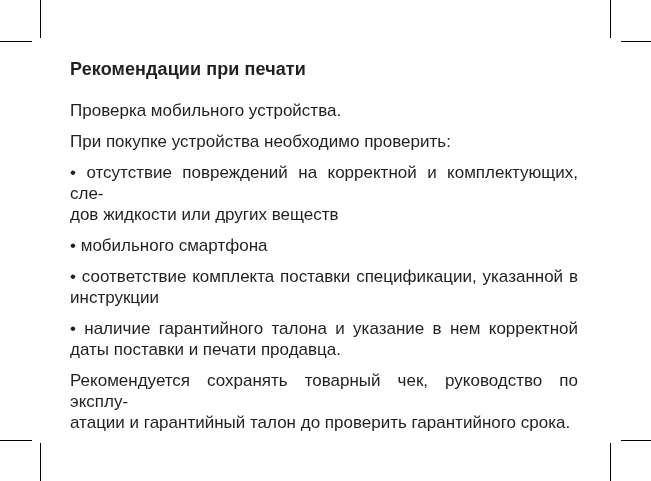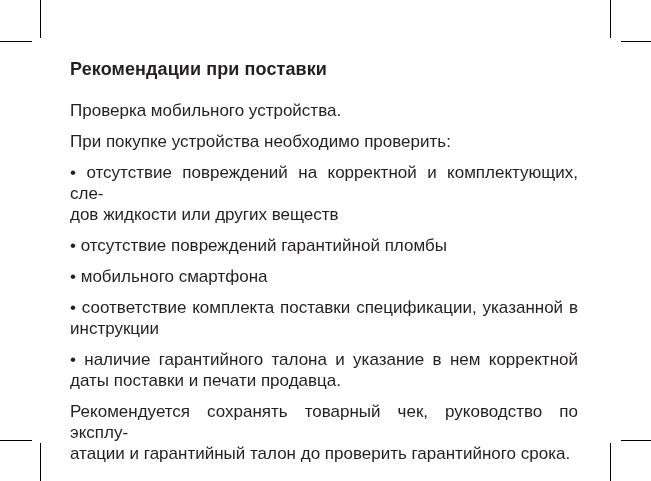--- a/index.html
+++ b/index.html
@@ -80,33 +80,30 @@
 <div class="crop crop-h crop-tl-h"></div>
 <div class="crop crop-v crop-tr-v"></div>
 <div class="crop crop-h crop-tr-h"></div>
 <div class="crop crop-v crop-bl-v"></div>
 <div class="crop crop-h crop-bl-h"></div>
 <div class="crop crop-v crop-br-v"></div>
 <div class="crop crop-h crop-br-h"></div>
 
 <div class="page">
 
-  <h1 class="doc-title">Рекомендации при поставки</h1>
+  <h1 class="doc-title">Рекомендации при печати</h1>
 
   <p class="para para-plain">Проверка мобильного устройства.</p>
   <p class="para para-plain">При покупке устройства необходимо проверить:</p>
 
   <p class="para">
     <span class="bullet-line"><span>•</span> <span>отсутствие повреждений на корректной и комплектующих, сле-</span></span>
     <span class="last">дов жидкости или других веществ</span>
   </p>
 
-  <p class="para para-plain">
-    <span>•</span> <span>отсутствие повреждений гарантийной пломбы</span>
-  </p>
 
   <p class="para para-plain">
     <span>•</span> <span>мобильного смартфона</span>
   </p>
 
   <p class="para">
     <span class="bullet-line"><span>•</span> <span>соответствие комплекта поставки спецификации, указанной в</span></span>
     <span class="last">инструкции</span>
   </p>
 

